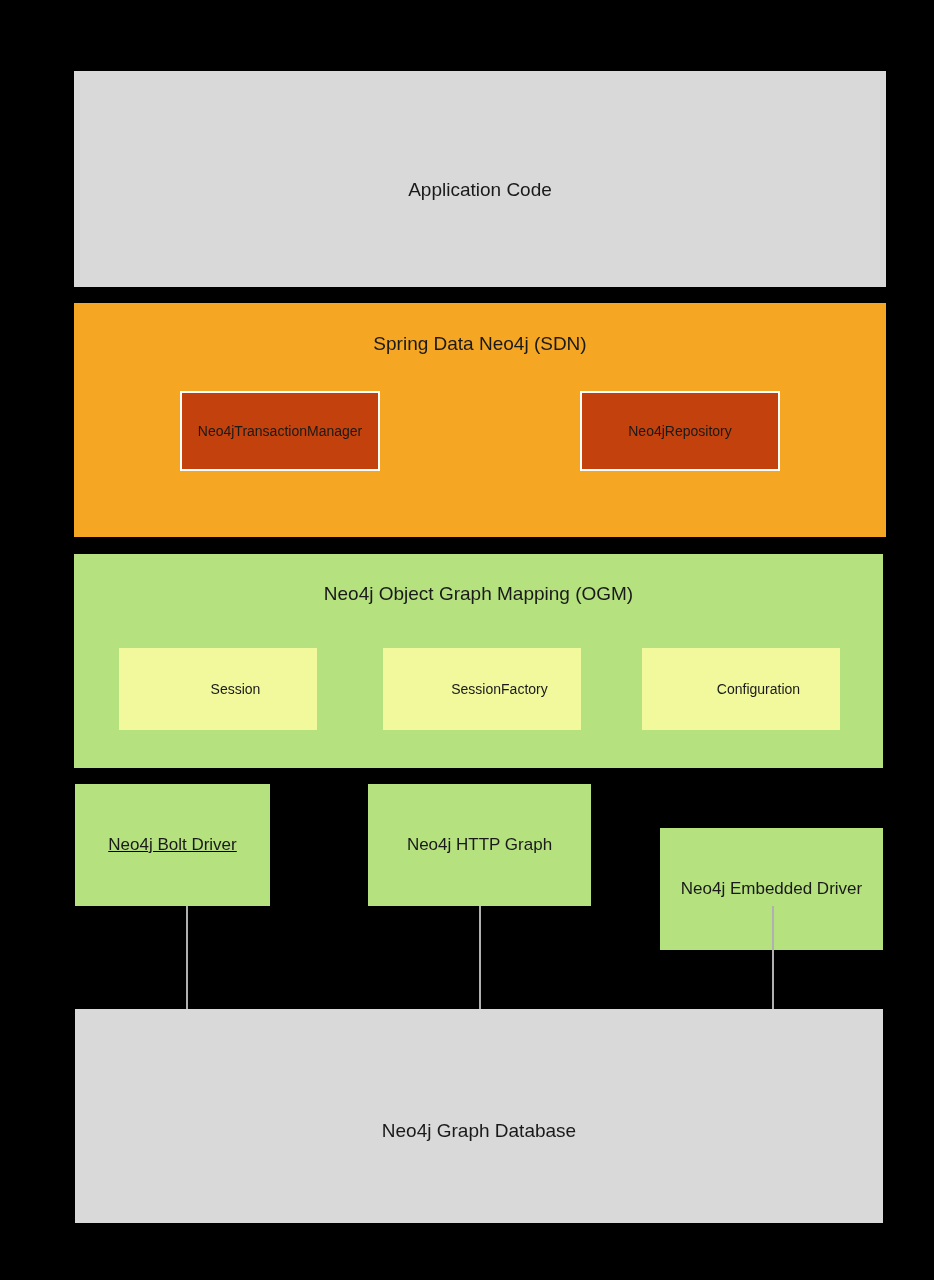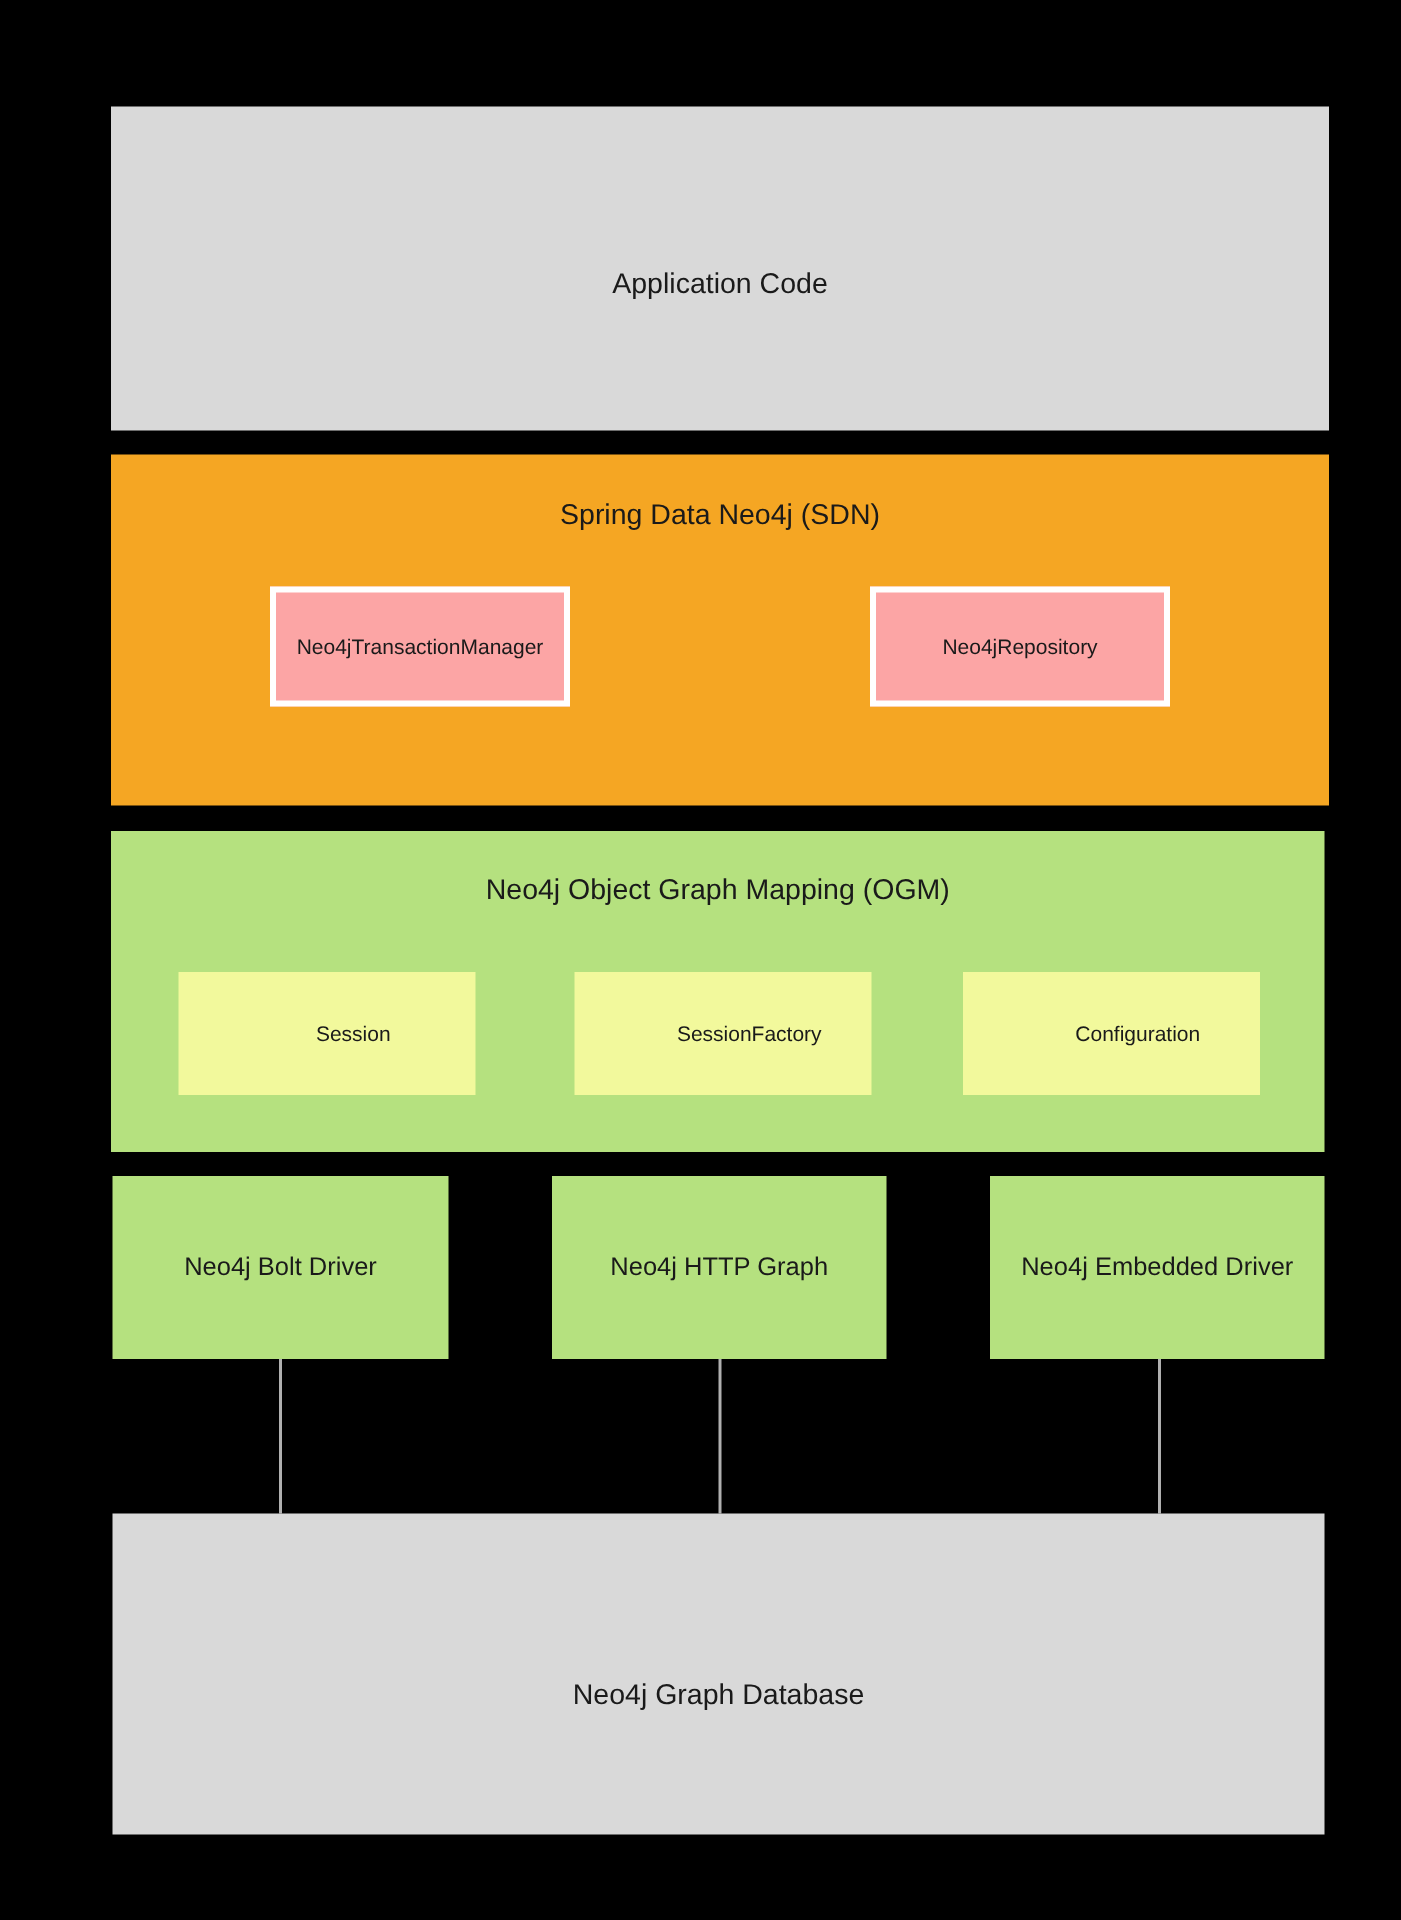--- a/index.html
+++ b/index.html
@@ -61,22 +61,22 @@
     background: #f5a623;
   }
   .sdn-layer .box-title {
     top: 18px;
     font-size: 19px;
   }
 
   .sdn-sub {
     position: absolute;
     box-sizing: border-box;
-    background: #fca5a5;
-    border: 4px solid #ffffff;
+    background: #c2410c;
+    border: 2px solid #ffffff;
     display: flex;
     align-items: center;
     justify-content: center;
   }
   .sdn-sub span {
     font-size: 14px;
     color: #1a1a1a;
     white-space: nowrap;
   }
   .sdn-sub-0 { left: 106px;  top: 88px; width: 200px; height: 80px; }
@@ -123,23 +123,23 @@
     align-items: center;
     justify-content: center;
     top: 784px;
     height: 122px;
   }
   .driver span {
     font-size: 17px;
     color: #1a1a1a;
     white-space: nowrap;
   }
-  .driver-0 { left: 75px;  width: 224px; }
+  .driver-0 { left: 75px;  width: 195px; text-decoration: underline; }
   .driver-1 { left: 368px; width: 223px; }
-  .driver-2 { left: 660px; width: 223px; }
+  .driver-2 { left: 660px; width: 223px; margin-top: 44px; }
 
   
   .connector {
     position: absolute;
     width: 2px;
     background: #b0b0b0;
     top: 906px;
     height: 103px;
   }
   .connector-0 { left: 186px; }

